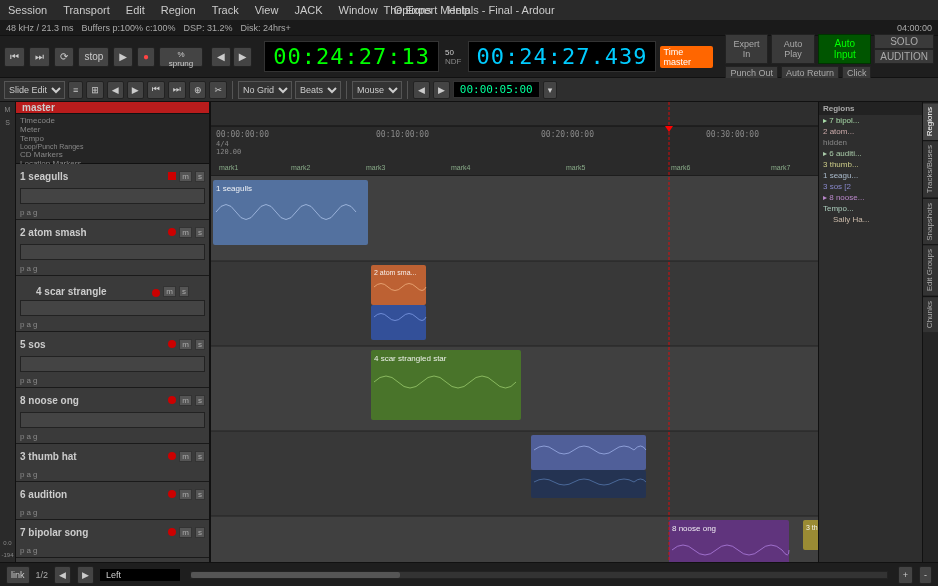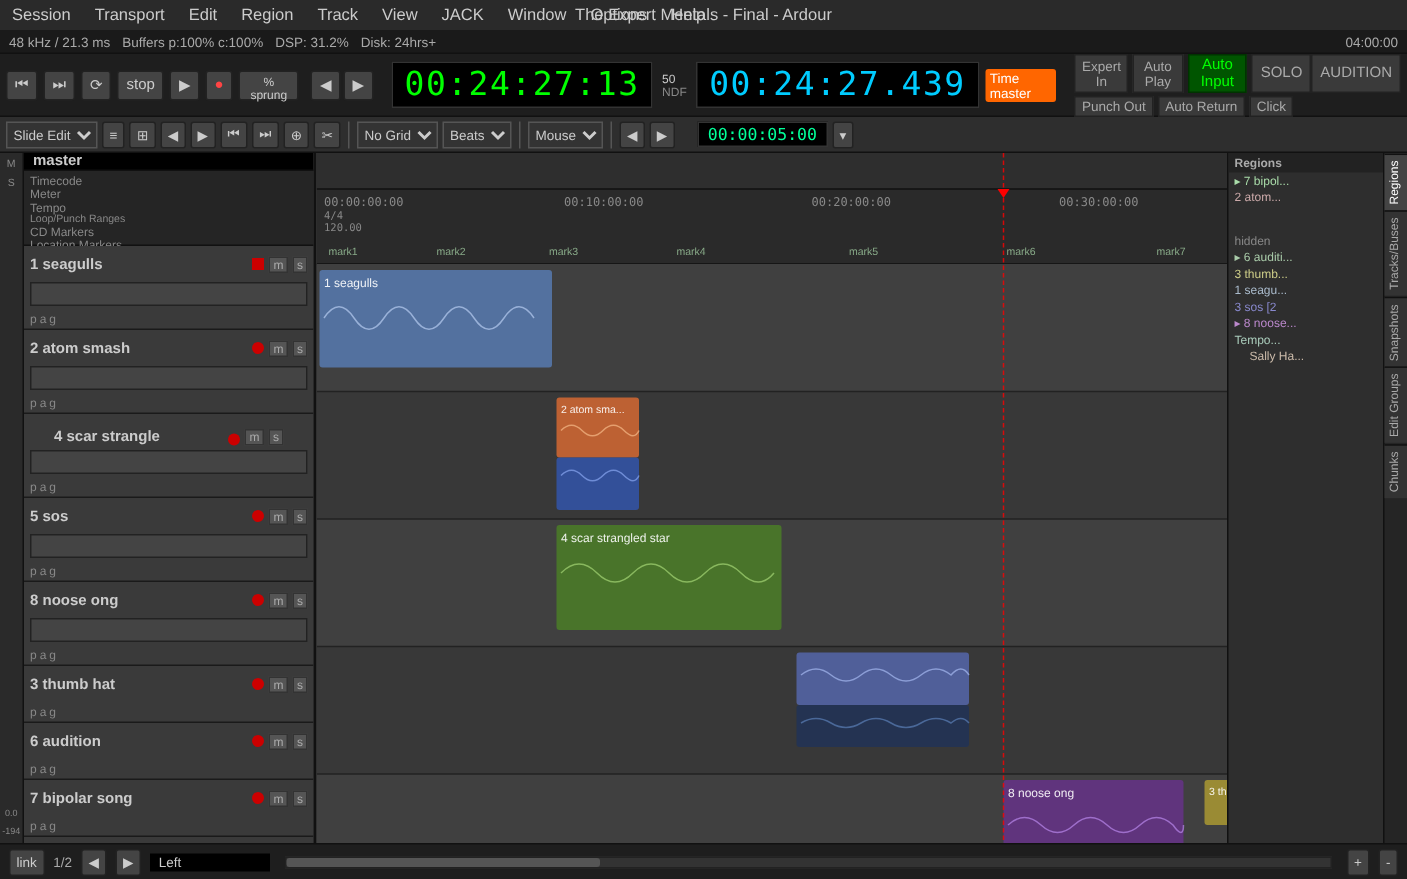--- a/index.html
+++ b/index.html
@@ -97,21 +97,21 @@
     </div>
     <div class="time-display2">
       <span>00:24:27.439</span>
     </div>
     <span class="time-master-badge">Time master</span>
     <div style="display:flex;flex-direction:column;gap:2px;margin-left:8px;">
       <div style="display:flex;gap:3px;">
         <button class="punch-btn">Expert In</button>
         <button class="punch-btn">Auto Play</button>
         <button class="auto-input-btn">Auto Input</button>
-        <div style="display:flex;flex-direction:row;gap:0;">
+        <div style="display:flex;flex-direction:column;gap:0;">
           <button class="solo-btn">SOLO</button>
           <button class="solo-btn">AUDITION</button>
         </div>
       </div>
       <div style="display:flex;gap:3px;">
         <button class="punch-btn">Punch Out</button>
         <button class="punch-btn">Auto Return</button>
         <button class="punch-btn">Click</button>
       </div>
     </div>
@@ -136,41 +136,41 @@
     <select class="toolbar-select">
       <option>Beats</option>
     </select>
     <div class="toolbar-divider"></div>
     <select class="toolbar-select">
       <option>Mouse</option>
     </select>
     <div class="toolbar-divider"></div>
     <button class="toolbar-btn">◀</button>
     <button class="toolbar-btn">▶</button>
-    <div style="background:#000;color:#00ff99;font-family:monospace;font-size:11px;padding:1px 6px;border:1px solid #333;margin-left:12px;">00:00:05:00</div>
+    <div style="background:#000;color:#00ff99;font-family:monospace;font-size:11px;padding:1px 6px;border:1px solid #333;">00:00:05:00</div>
     <button class="toolbar-btn">▾</button>
   </div>
 
   <div id="main" style="flex:1;display:flex;overflow:hidden;">
 
     <div id="left-panel" style="width:16px;background:#2a2a2a;border-right:1px solid #111;display:flex;flex-direction:column;align-items:center;padding:2px 0;gap:2px;">
       <div class="left-panel-btn">M</div>
       <div class="left-panel-btn">S</div>
       <div style="flex:1;"></div>
       <div class="left-panel-btn" style="font-size:6px;">0.0</div>
       <div class="left-panel-btn" style="font-size:6px;">-194</div>
     </div>
 
     <div style="flex:1;display:flex;flex-direction:column;overflow:hidden;">
 
       <div style="flex:1;display:flex;overflow:hidden;">
 
         <div style="width:195px;flex-shrink:0;background:#3a3a3a;border-right:2px solid #111;overflow:hidden;display:flex;flex-direction:column;">
 
-          <div style="background:#000000;height:24px;display:flex;align-items:center;padding:0 6px;border-bottom:1px solid #111;font-size:10px;font-weight:bold;">
+          <div style="background:#b91c1c;height:24px;display:flex;align-items:center;padding:0 6px;border-bottom:1px solid #111;font-size:10px;font-weight:bold;">
             <span>master</span>
           </div>
 
           <div style="background:#252525;height:50px;border-bottom:1px solid #111;padding:2px 4px;display:flex;flex-direction:column;justify-content:space-around;font-size:8px;color:#888;">
             <div>Timecode</div>
             <div>Meter</div>
             <div>Tempo</div>
             <div style="font-size:7px;">Loop/Punch Ranges</div>
             <div>CD Markers</div>
             <div>Location Markers</div>
@@ -409,21 +409,21 @@
         </div>
 
         <div id="regions-panel" style="width:120px;background:#2e2e2e;border-left:1px solid #111;display:flex;flex-direction:column;overflow:hidden;">
 
           <div style="display:flex;height:100%;">
             <div style="flex:1;overflow:hidden;">
               <div class="regions-header">Regions</div>
 
               <div class="region-item" style="color:#aaddaa;font-size:8px;padding:1px 4px;">▸ 7 bipol...</div>
               <div class="region-item" style="color:#ccaaaa;font-size:8px;padding:1px 4px;">  2 atom...</div>
-              <div class="region-item" style="color:#888;font-size:8px;padding:1px 4px;margin-top:18px;">  hidden</div>
+              <div class="region-item" style="color:#888;font-size:8px;padding:1px 4px;">  hidden</div>
               <div class="region-item" style="color:#aaccaa;font-size:8px;padding:1px 4px;">▸ 6 auditi...</div>
               <div class="region-item" style="color:#cccc88;font-size:8px;padding:1px 4px;">  3 thumb...</div>
               <div class="region-item" style="color:#aabbcc;font-size:8px;padding:1px 4px;">  1 seagu...</div>
               <div class="region-item" style="color:#8888cc;font-size:8px;padding:1px 4px;">  3 sos [2</div>
               <div class="region-item" style="color:#bb88cc;font-size:8px;padding:1px 4px;">▸ 8 noose...</div>
               <div class="region-item" style="color:#aaccbb;font-size:8px;padding:1px 4px;">  Tempo...</div>
               <div class="region-item" style="color:#ccbbaa;font-size:8px;padding:1px 14px;">  Sally Ha...</div>
             </div>
 
             <div style="width:16px;background:#252525;display:flex;flex-direction:column;border-left:1px solid #111;">

